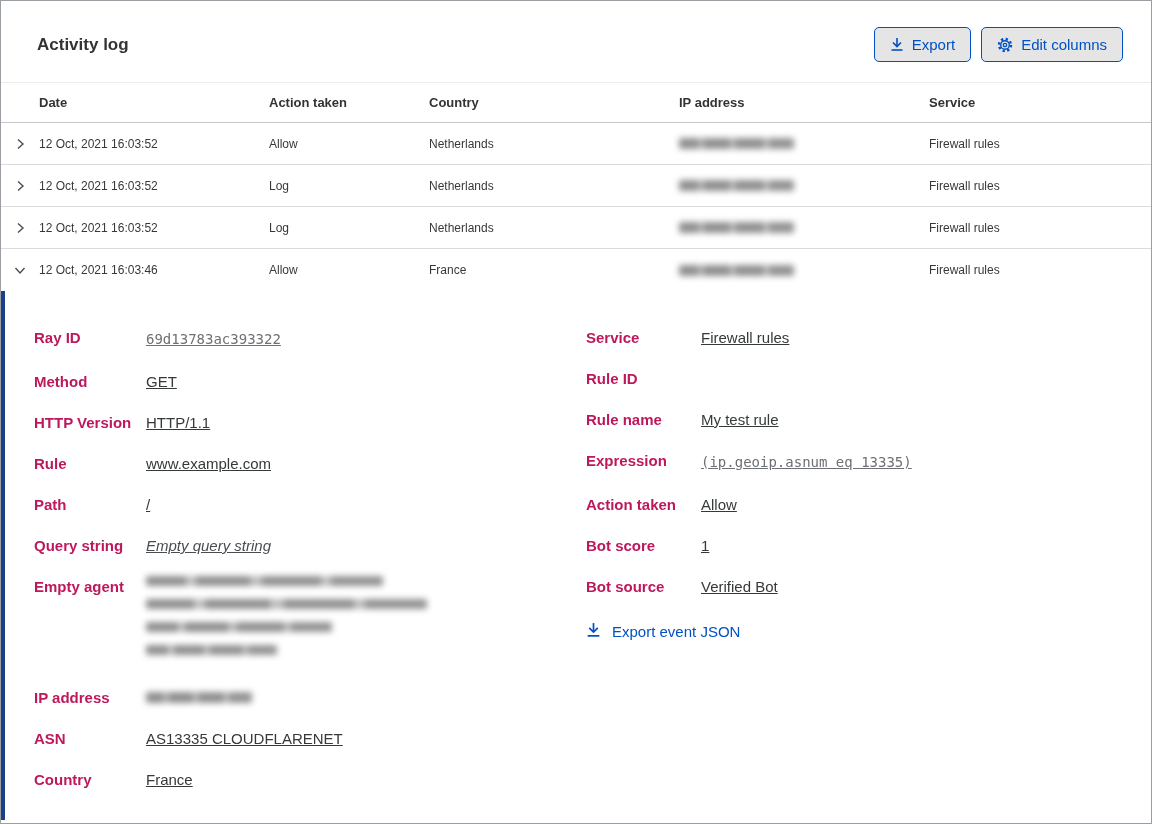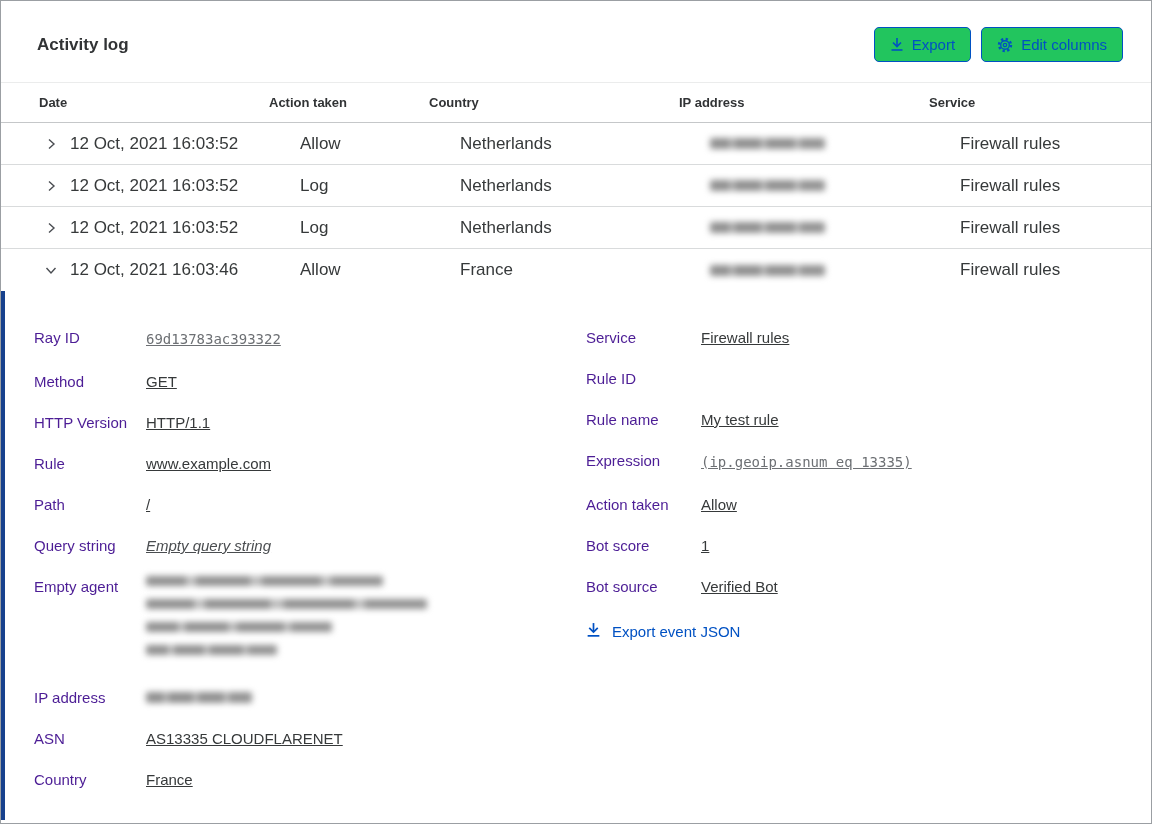--- a/index.html
+++ b/index.html
@@ -19,65 +19,64 @@
   .topbar {
     display:flex; justify-content:space-between; align-items:center;
     padding:26px 28px 0 36px;
   }
   .page-title { font-size:17px; font-weight:700; color:#313335; }
   .btn-group { display:flex; gap:10px; }
   .btn {
     display:flex; align-items:center; gap:8px;
     height:35px; padding:0 15px;
     border:1px solid #0051c3; border-radius:5px;
-    background:#22c55e; color:#0051c3;
+    background:#e5e5e5; color:#0051c3;
     font-size:15px; font-family:"Liberation Sans", sans-serif;
     cursor:pointer;
   }
   .btn svg { display:block; }
   
   .grid-cols {
     display:grid;
     grid-template-columns:38px 230px 160px 250px 250px 1fr;
     align-items:center;
   }
   .thead {
     margin-top:20px;
     height:41px;
     border-top:1px solid #ebecec;
     border-bottom:1px solid #c5c7c9;
     font-weight:700; font-size:13px; color:#313335;
   }
   .trow {
     height:42px;
     border-bottom:1px solid #d9dbdc;
-    font-size:17px; color:#36393a;
+    font-size:12px; color:#36393a;
     cursor:pointer;
-    padding-left:31px;
   }
   .trow.expanded { border-bottom:none; }
   .chev-cell { padding-left:11px; display:flex; align-items:center; }
   
   .blur-bar {
     height:11px; border-radius:2px;
     background:linear-gradient(90deg,#8f8f8f 0 17%,#c2c2c2 17% 21%,#8f8f8f 21% 44%,#bdbdbd 44% 49%,#909090 49% 74%,#c0c0c0 74% 78%,#939393 78% 100%);
     filter:blur(3px);
   }
   .ip-col-bar { width:115px; }
   
   .detail {
     border-left:4px solid #17418d;
     min-height:529px;
     padding:36px 0 0 29px;
     display:flex;
   }
   .dcol-left  { width:552px; flex-shrink:0; }
   .dcol-right { width:560px; }
   .field { display:flex; margin-bottom:19px; font-size:15px; }
-  .field .flabel { font-weight:400; color:#4c1d95; flex-shrink:0; line-height:22px; }
+  .field .flabel { font-weight:700; color:#be185d; flex-shrink:0; line-height:22px; }
   .dcol-left  .flabel { width:112px; }
   .dcol-right .flabel { width:115px; }
   .field .fvalue { color:#36393a; line-height:22px;text-decoration:underline; }
   .fvalue.mono {
     font-family:"DejaVu Sans Mono", monospace;
     font-size:14px; color:#6d7074; line-height:25px;
   }
   .fvalue.wrap30 { width:258px; word-break:break-all; }
   .fvalue.italic { font-style:italic; color:#4a4d50; }
   .ua-lines .blur-bar { height:10px; margin-bottom:13px; }

